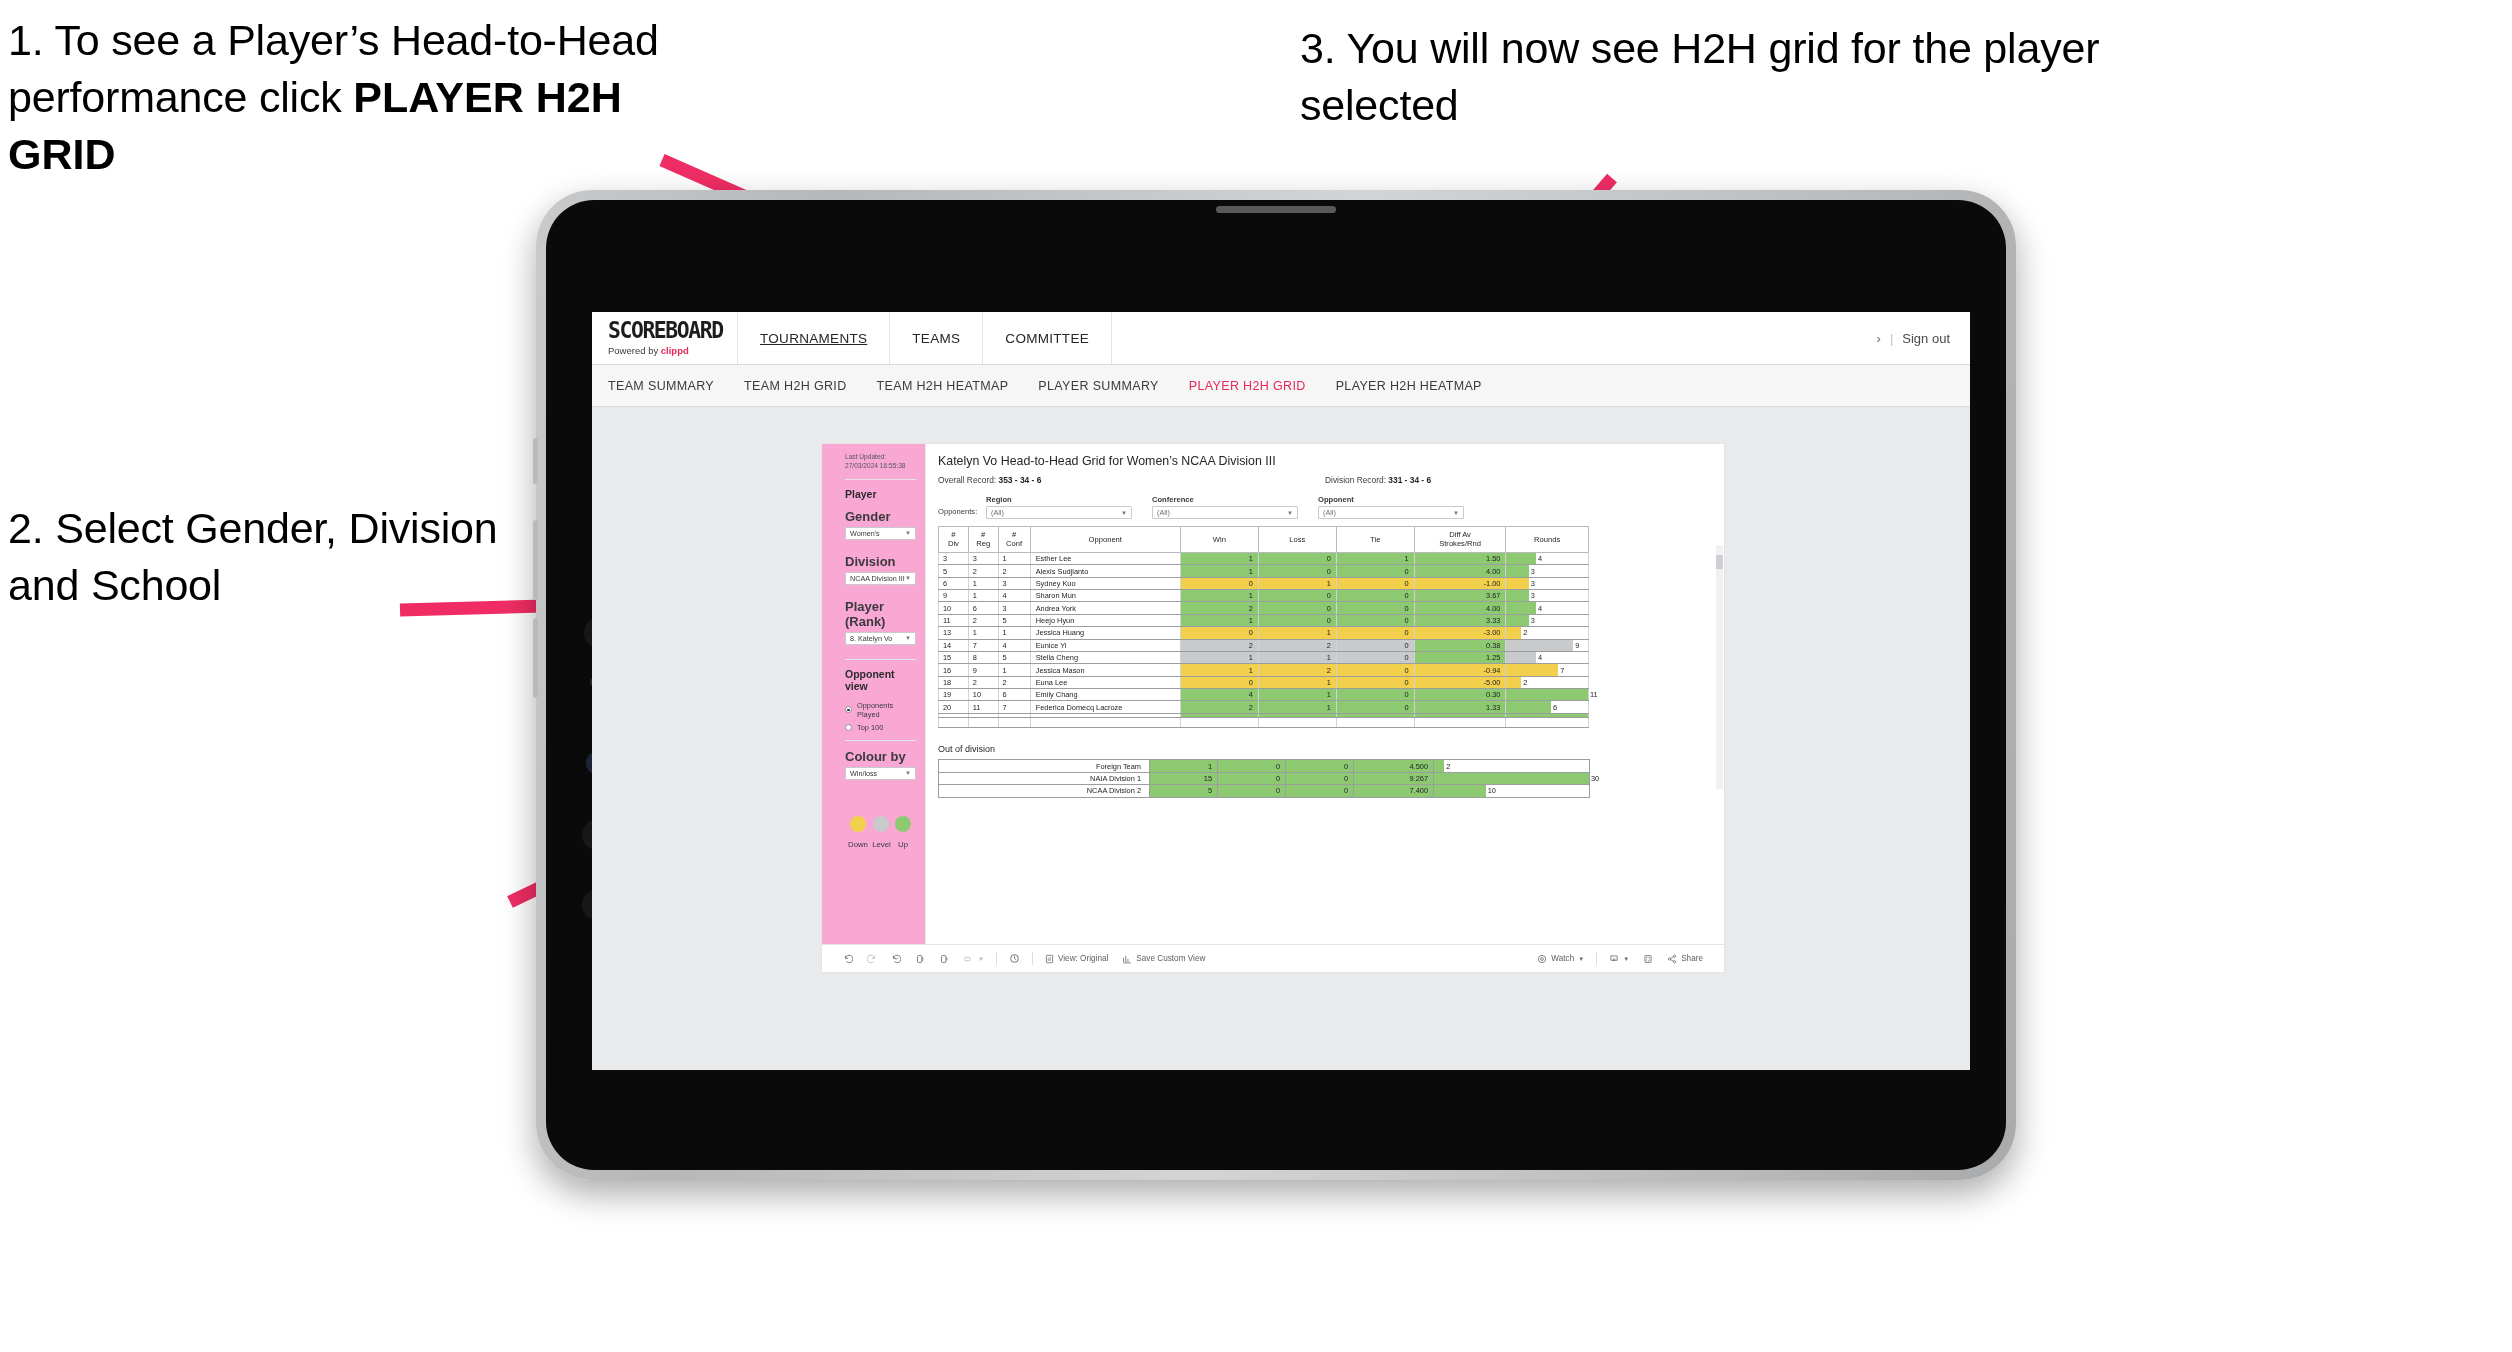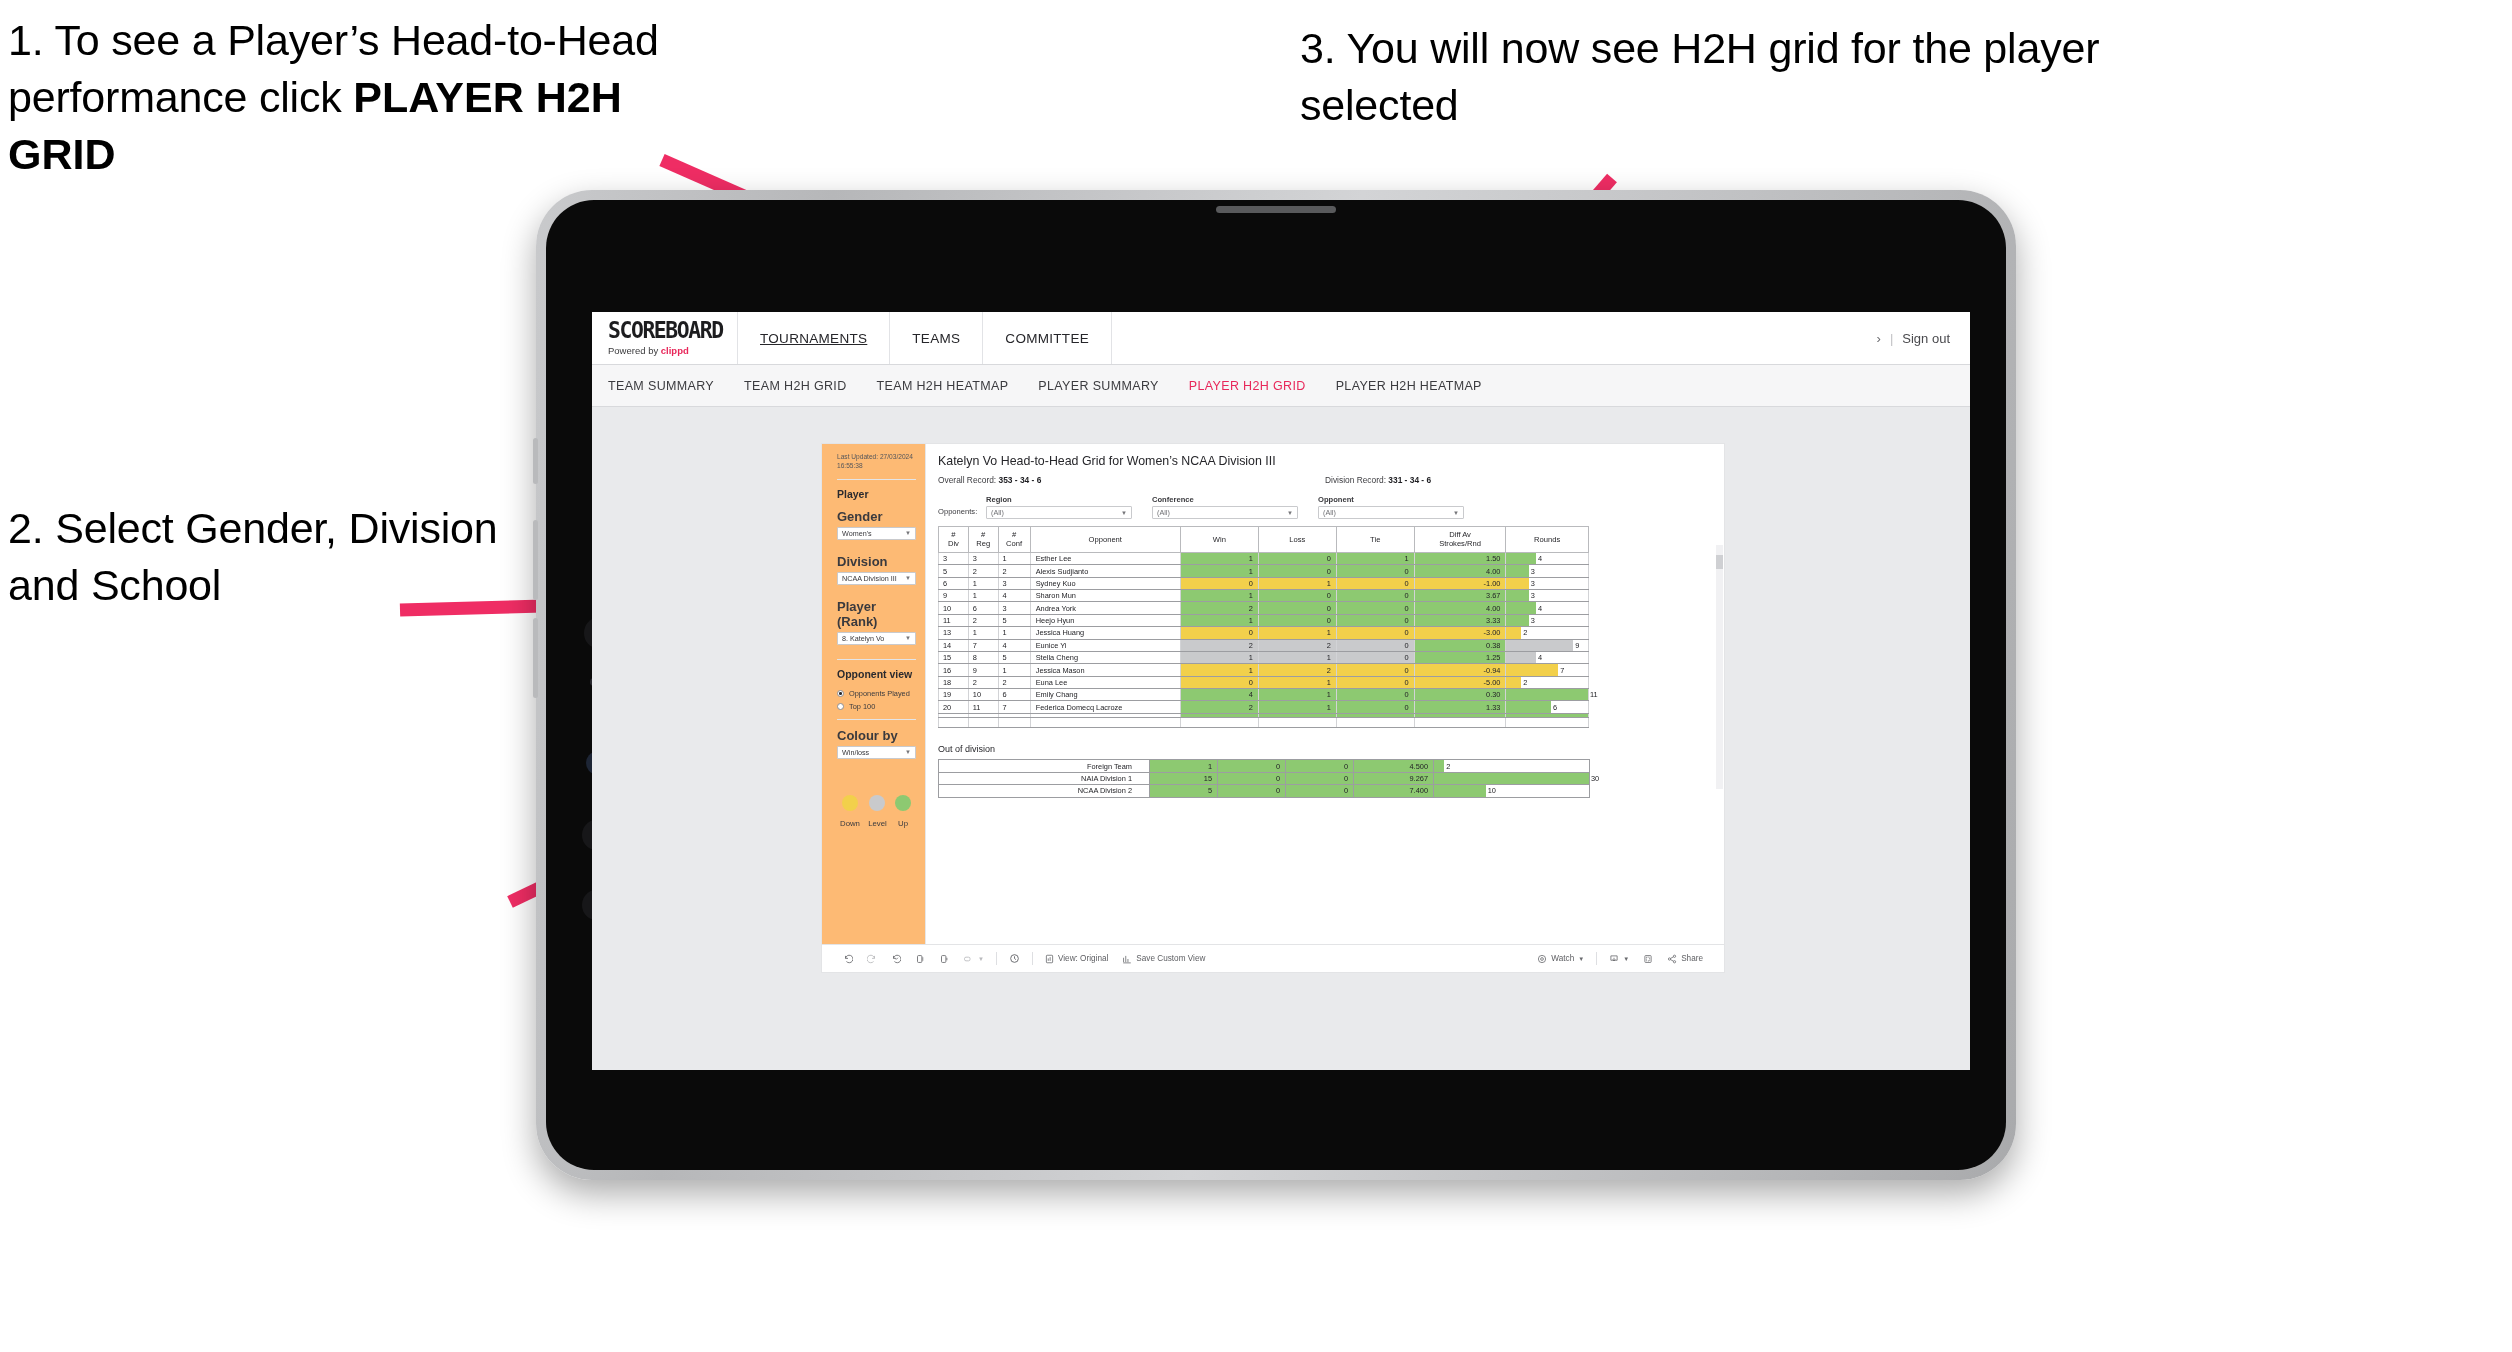--- a/index.html
+++ b/index.html
@@ -121,21 +121,21 @@
   .canvas{position:relative;height:664px;background:#e9eaec;}
   .viz-wrap{
     position:absolute;left:229px;top:36px;width:902px;height:528px;
     background:#ffffff;border:1px solid #e3e4e6;display:flex;flex-direction:column;
   }
   .viz-body{flex:1;display:flex;min-height:0;}
 
   
   .rail{
     width:104px;flex:0 0 104px;border-right:1px solid #e6e7e9;
-    padding:9px 9px 0 15px;box-sizing:border-box;background:#fdba74;
+    padding:9px 9px 0 23px;box-sizing:border-box;background:#f9a8d4;
   }
   .rail .updated{font-size:6.6px;color:#55565a;line-height:1.35;}
   .rail .hr{height:1px;background:#e4e5e7;margin:8px 0 8px 0;}
   .rail h3{font-size:10.5px;font-weight:600;color:#2a2a2e;margin:0 0 9px 0;}
   .rail .fl{font-size:13px;font-weight:700;color:#3a3a3e;margin:0 0 3px 0;}
   .sel{
     height:13px;border:1px solid #c9cacd;background:#fff;border-radius:1px;
     display:flex;align-items:center;justify-content:space-between;
     padding:0 4px;box-sizing:border-box;font-size:7.2px;color:#37373b;
     margin-bottom:14px;
@@ -197,21 +197,21 @@
   .vscroll{
     position:absolute;right:-11px;top:19px;width:7px;height:244px;background:#f1f1f3;
   }
   .vthumb{position:absolute;left:0;top:10px;width:7px;height:14px;background:#cfd0d3;}
 
   .ood-title{font-size:9px;color:#26262a;margin:16px 0 5px 0;}
   table.ood{border-collapse:collapse;width:651px;table-layout:fixed;font-size:7.4px;color:#232327;}
   table.ood td{
     border:1px solid #9c9da1;padding:1.2px 3px;height:11.4px;box-sizing:border-box;
   }
-  table.ood td.lbl{text-align:right;padding-right:17px;background:#fff;}
+  table.ood td.lbl{text-align:right;padding-right:8px;background:#fff;}
   table.ood td.val{text-align:right;padding-right:5px;}
   table.ood td.rounds{padding:0;position:relative;}
 
   
   .toolbar{
     height:28px;border-top:1px solid #e3e4e6;background:#fff;
     display:flex;align-items:center;padding:0 14px;box-sizing:border-box;
     font-size:8.2px;color:#5d5e62;gap:0;
   }
   .tb-item{display:flex;align-items:center;gap:4px;padding:0 7px;white-space:nowrap;}

